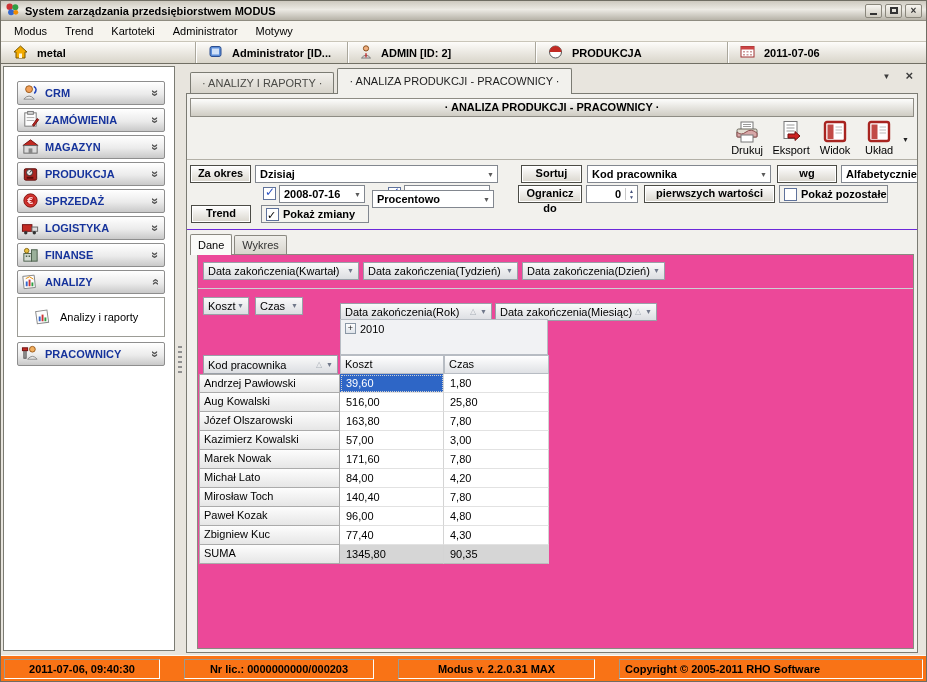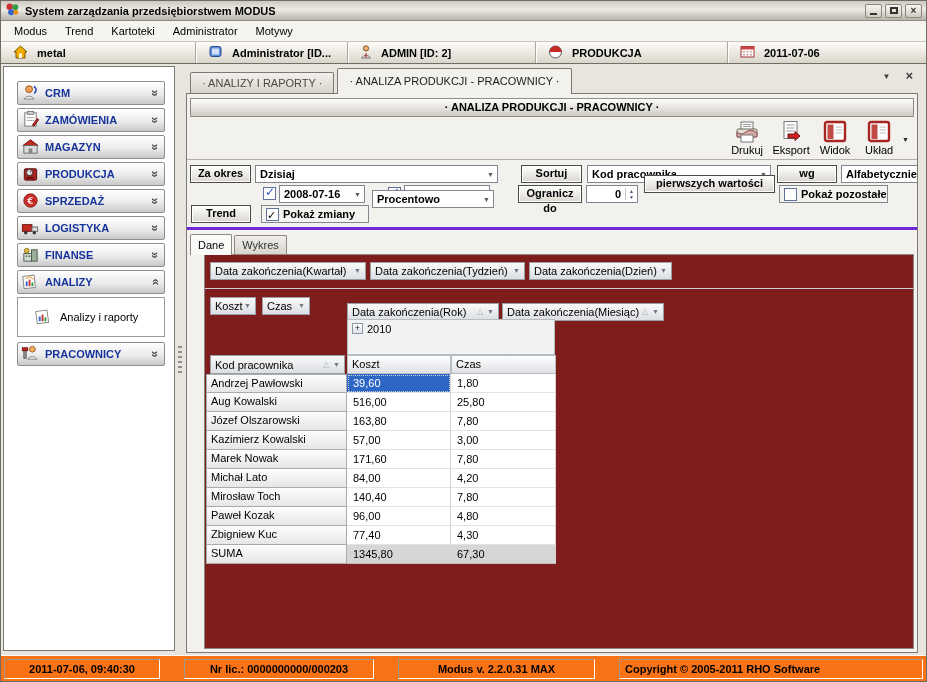--- a/index.html
+++ b/index.html
@@ -62,42 +62,42 @@
 
   .header-band { margin:4px 3px 0 3px; height:19px; line-height:17px; text-align:center; font-weight:bold;
     background:linear-gradient(#fdfdfc,#cfccc3); border:1px solid #8e8c84; }
 
   .action-bar { height:43px; display:flex; justify-content:flex-end; align-items:flex-start; padding:3px 8px 0 0; border-bottom:1px solid #b3b0a7; }
   .action { width:44px; text-align:center; line-height:1.25; }
   .action svg { display:block; margin:0 auto; }
   .action-caret { align-self:center; font-size:7px; color:#222; margin-left:1px; }
 
   
-  .filter-panel { height:70px; position:relative; border-bottom:3px solid #6d28d9; overflow:hidden; }
+  .filter-panel { height:70px; position:relative; border-bottom:1px solid #6d28d9; overflow:hidden; }
   .fbtn { position:absolute; height:18px; line-height:15px; text-align:center; font-weight:bold;
     background:linear-gradient(#ffffff,#dad7ce); border:1px solid #4c4c46; box-shadow:inset 0 0 0 1px #fff; }
   .combo { position:absolute; height:18px; line-height:16px; background:#fff; border:1px solid #82878f;
     font-weight:bold; padding:0 13px 0 4px; white-space:nowrap; overflow:hidden; }
   .combo .arr { position:absolute; right:3px; top:5px; font-size:7px; color:#5a5a5a; line-height:1; }
   .cb { position:absolute; width:13px; height:13px; background:#fff; border:1px solid #5f729b; }
   .cb .tick { position:absolute; left:1px; top:-3px; color:#2a50c0; font-size:12px; font-weight:bold; }
   .cbbox { position:absolute; height:18px; border:1px solid #82878f; background:#f4f3ef; display:flex; align-items:center; gap:4px; padding:0 4px; font-weight:bold; white-space:nowrap; overflow:hidden; }
   .cbbox .cbi { position:static; width:13px; height:13px; background:#fff; border:1px solid #5f729b; flex:0 0 auto; position:relative; }
   .spinner { position:absolute; height:18px; background:#fff; border:1px solid #82878f; display:flex; align-items:center; }
   .spinner .val { flex:1; text-align:right; font-weight:bold; padding-right:4px; }
   .spinner .arrs { width:12px; display:flex; flex-direction:column; align-items:center; font-size:5px; color:#44507a; line-height:6px; border-left:1px solid #c8c8c8; }
 
   
   .view-tabs { height:24px; display:flex; align-items:flex-end; padding-left:3px; }
   .vtab { border:1px solid #8a8880; border-bottom:none; border-radius:2px 2px 0 0; padding:0 7px; white-space:nowrap; }
   .vtab.active { height:21px; line-height:20px; background:#fafaf8; position:relative; z-index:2; margin-bottom:-1px; }
   .vtab.inactive { height:19px; line-height:18px; background:linear-gradient(#efeeea,#d8d5cd); margin-left:2px; color:#333; }
 
   
-  .pivot-wrap { flex:1; margin:0 3px 3px 17px; border:1px solid #8a8880; background:#7f1d1d; position:relative; overflow:hidden; }
+  .pivot-wrap { flex:1; margin:0 3px 3px 10px; border:1px solid #8a8880; background:#ec4899; position:relative; overflow:hidden; }
   .pbtn { background:linear-gradient(#fafafa,#dcdee2); border:1px solid #9aa0a8; height:18px; line-height:16px;
     padding:0 4px; display:flex; align-items:center; white-space:nowrap; overflow:hidden; }
   .pbtn .lbl { flex:1; overflow:hidden; }
   .pbtn .sort { font-size:8px; color:#aab0b8; margin-right:4px; }
   .pbtn .arr { font-size:7px; color:#707archive880; color:#70788a; }
   .pvt-filter-row { position:absolute; top:7px; left:5px; display:flex; gap:4px; }
   .pvt-sep { position:absolute; top:33px; left:0; right:0; border-top:1px solid #cdd0d4; }
   .pvt-measures { position:absolute; top:42px; left:5px; display:flex; gap:6px; }
   .pvt-colfields { position:absolute; top:48px; left:142px; display:flex; gap:3px; }
   .group-cell { position:absolute; top:64px; left:142px; width:208px; height:36px; background:#f1f2f4;
@@ -404,21 +404,21 @@
             </div>
           <div class="combo" style="left:217px; top:25px; width:86px;"><span>2011-07-06</span><span class="arr">▼</span></div>
           <div class="fbtn" style="left:331px; top:25px; width:64px;">Ogranicz do</div>
           <div class="spinner" style="left:399px; top:25px; width:52px;">
             <span class="val">0</span>
             <span class="arrs">
                 <span>▲</span>
                 <span>▼</span>
               </span>
           </div>
-          <div class="fbtn" style="left:457px; top:15px; width:131px;">pierwszych wartości</div>
+          <div class="fbtn" style="left:457px; top:25px; width:131px;">pierwszych wartości</div>
           <div class="cbbox" style="left:592px; top:25px; width:109px;">
             <span class="cbi"></span>
             <span>Pokaż pozostałe</span>
           </div>
 
           <div class="fbtn" style="left:4px; top:45px; width:60px;">Trend</div>
           <div class="cbbox" style="left:74px; top:45px; width:108px;">
             <span class="cbi"><span class="tick">✓</span></span>
             <span>Pokaż zmiany</span>
           </div>
@@ -522,21 +522,21 @@
                 <div class="vcell czas">4,80</div>
               </div>
             <div class="grow">
                 <div class="ncell">Zbigniew Kuc</div>
                 <div class="vcell">77,40</div>
                 <div class="vcell czas">4,30</div>
               </div>
             <div class="grow suma">
                 <div class="ncell">SUMA</div>
                 <div class="vcell">1345,80</div>
-                <div class="vcell czas">67,30</div>
+                <div class="vcell czas">90,35</div>
               </div>
           </div>
         </div>
 
       </div>
     </div>
   </div>
 
   <div class="statusbar">
     <div class="seg seg1">2011-07-06,  09:40:30</div>

